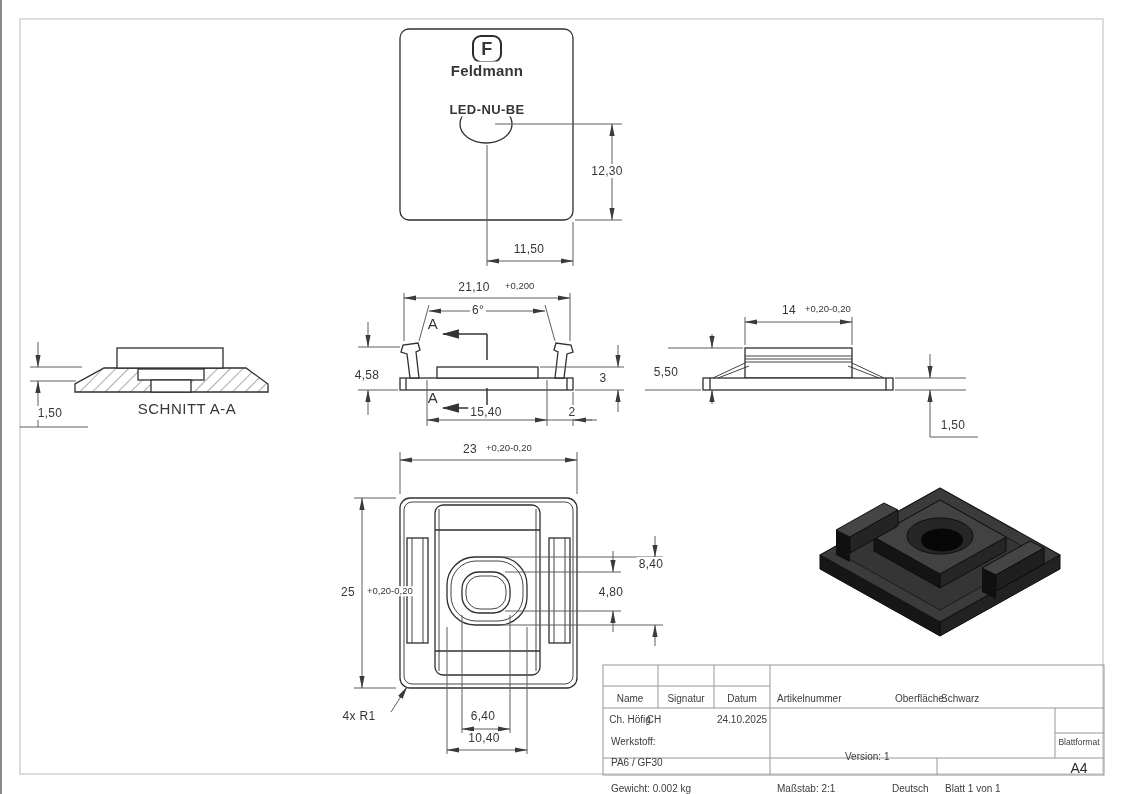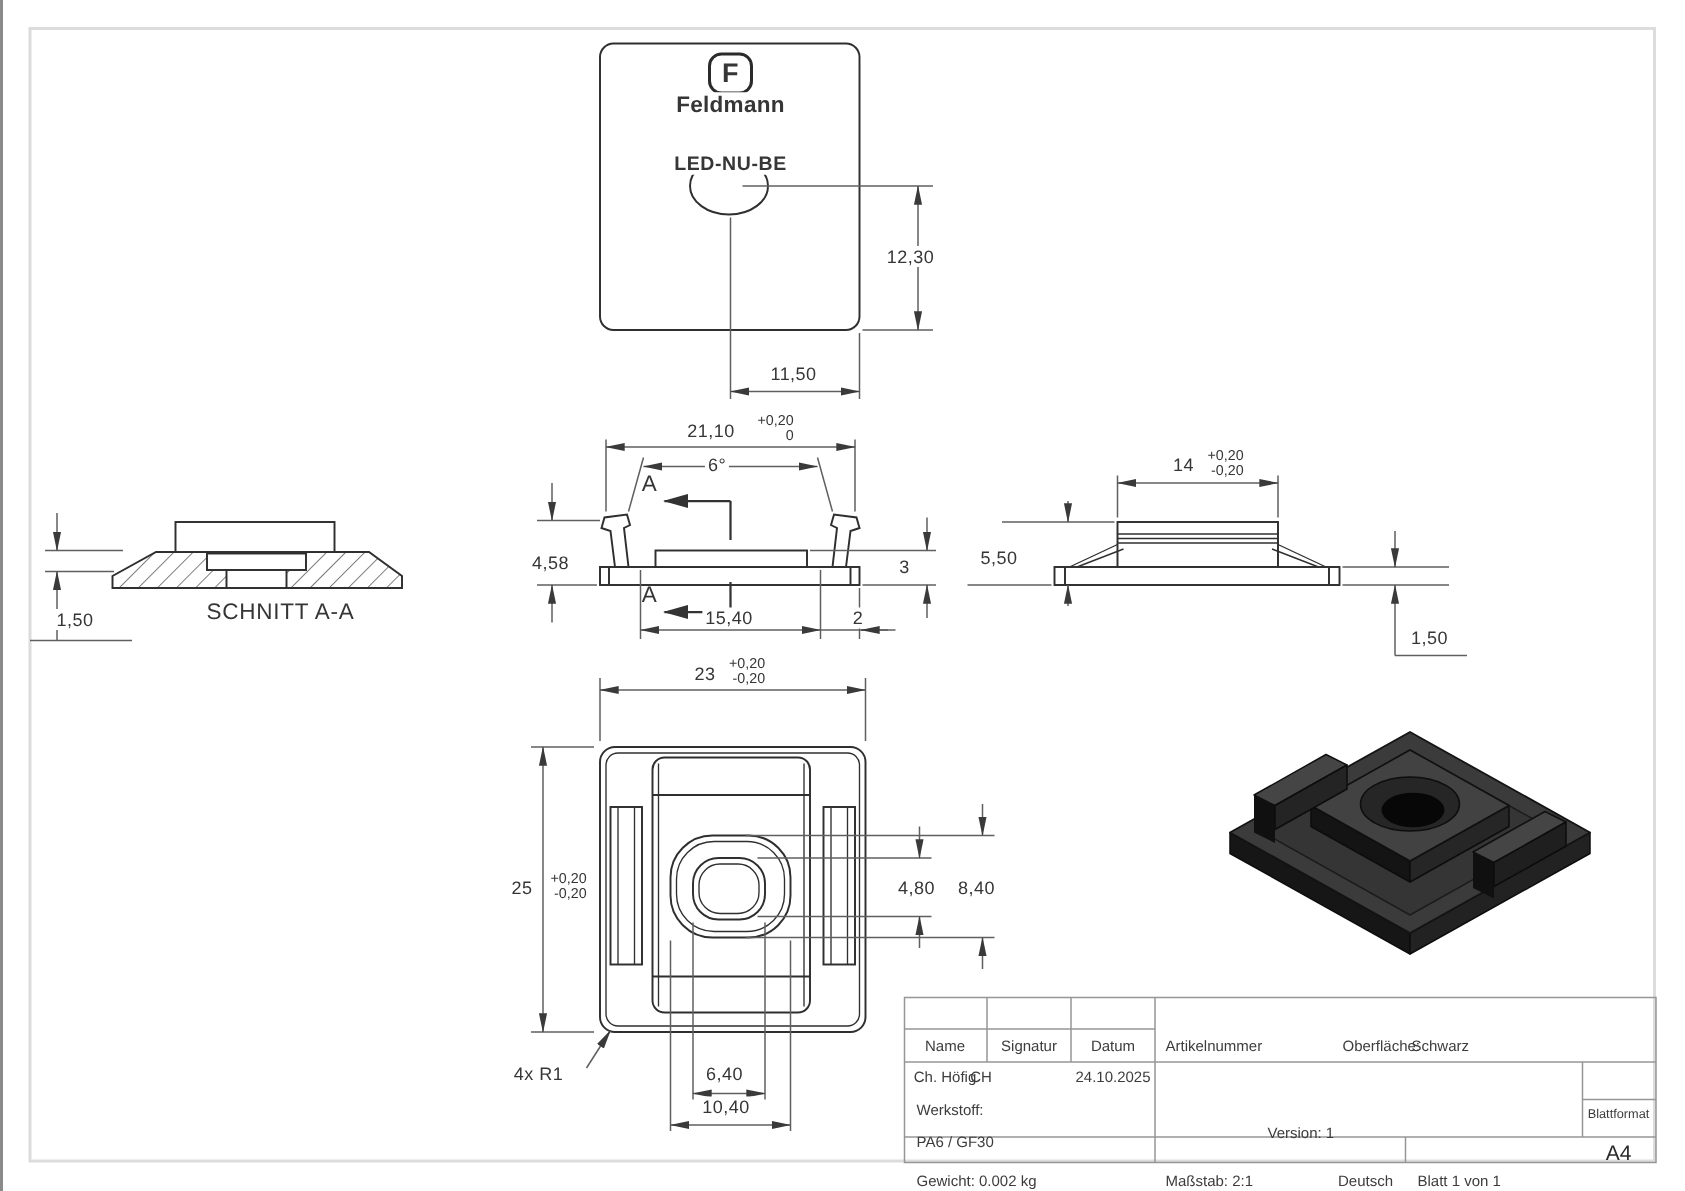--- a/index.html
+++ b/index.html
@@ -14,21 +14,21 @@
   .dim{stroke:#5f5f5f;stroke-width:1;fill:none;}
   .sec{stroke:#333333;stroke-width:1.5;fill:none;}
   .tblg{stroke:#969696;stroke-width:1;fill:none;}
   .lbl{position:absolute;transform:translate(-50%,-50%);background:#fff;padding:0 2px;
        font-size:12px;color:#363636;white-space:nowrap;letter-spacing:.3px;}
   .brand{font-weight:bold;font-size:15px;letter-spacing:.2px;}
   .model{font-weight:bold;font-size:13px;letter-spacing:.4px;margin-top:18px;}
   .logoletter{font-weight:bold;font-size:18px;background:transparent;}
   .marker{font-size:15px;background:transparent;}
   .viewtitle{font-size:15px;letter-spacing:.5px;text-align:right;}
-  .tol{position:absolute;transform:translateY(-50%);display:flex;flex-direction:column;
+  .tol{position:absolute;transform:translateY(-50%);display:flex;flex-direction:row;
        font-size:9.5px;line-height:9.5px;color:#363636;background:#fff;padding:0 1px;align-items:flex-end;}
   .tb{position:absolute;font-size:10px;color:#3c3c3c;white-space:nowrap;margin-top:22px;}
   .tb.c{transform:translate(-50%,-50%);}
   .tb.l{transform:translateY(-50%);}
   .tb.tiny{font-size:8.5px;}
   .tb.fmt{font-size:14px;color:#2a2a2a;}
   .pn{position:absolute;left:772px;top:688px;white-space:nowrap;}
   .pnpre{font-size:9px;color:#4a4a4a;vertical-align:top;line-height:10px;}
   .pnnum{font-size:22px;color:#191919;letter-spacing:.5px;}
 </style>
@@ -242,21 +242,21 @@
   <div class="tol" style="left:485px;top:448px">
     <span>+0,20</span>
     <span>-0,20</span>
   </div>
   <span class="lbl" style="left:348px;top:592px">25</span>
   <div class="tol" style="left:366px;top:591px">
     <span>+0,20</span>
     <span>-0,20</span>
   </div>
   <span class="lbl" style="left:611px;top:592px">4,80</span>
-  <span class="lbl" style="left:651px;top:592px">8,40</span>
+  <span class="lbl" style="left:651px;top:564px">8,40</span>
   <span class="lbl" style="left:483px;top:716px">6,40</span>
   <span class="lbl" style="left:484px;top:738px">10,40</span>
   <span class="lbl" style="left:359px;top:716px">4x R1</span>
 
   <span class="tb c" style="left:630px;top:676px">Name</span>
   <span class="tb c" style="left:686px;top:676px">Signatur</span>
   <span class="tb c" style="left:742px;top:676px">Datum</span>
   <span class="tb c" style="left:630px;top:697px">Ch. Höfig</span>
   <span class="tb c" style="left:654px;top:697px">CH</span>
   <span class="tb c" style="left:742px;top:697px">24.10.2025</span>

